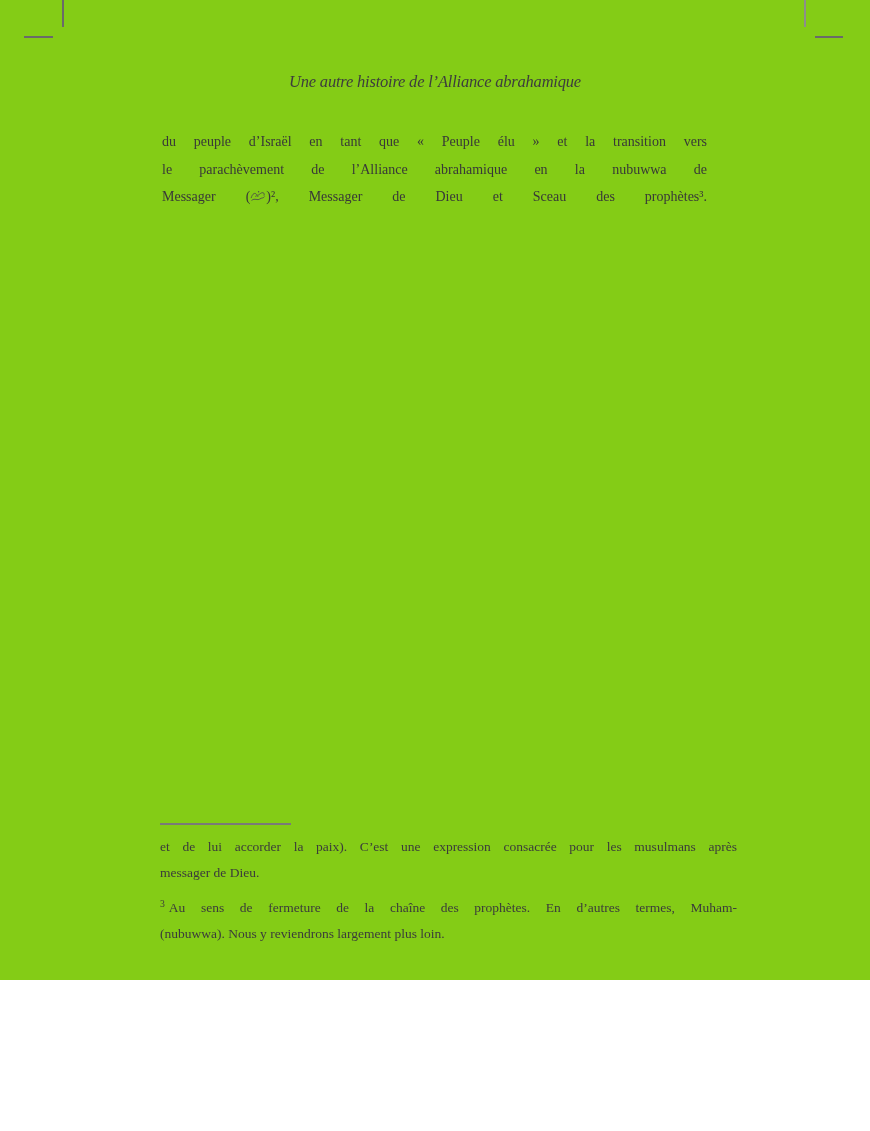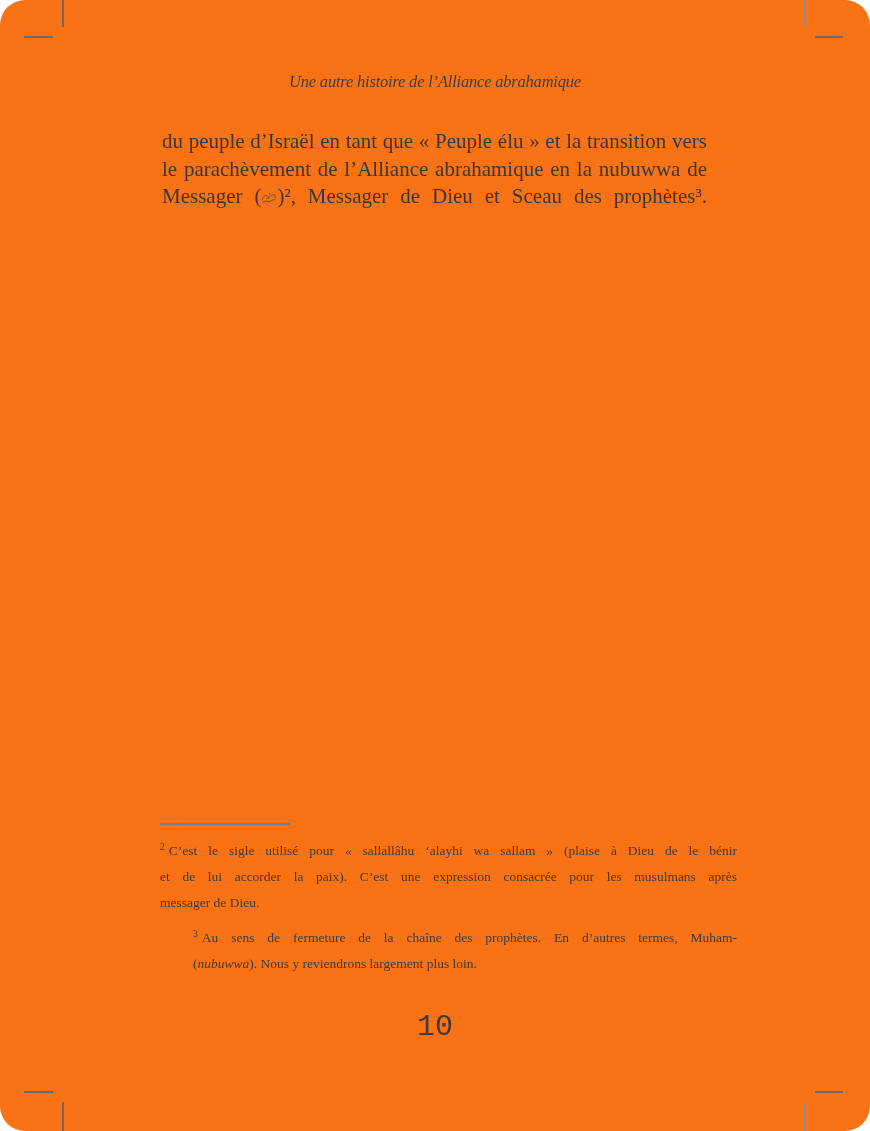--- a/index.html
+++ b/index.html
@@ -1,23 +1,22 @@
 <!DOCTYPE html>
 <html><head>
 <meta charset="utf-8">
 <style>
   html, body { margin: 0; padding: 0; background: #ffffff; }
   .sheet {
     position: relative;
-    width: 870px; height: 1131px;
-    background: #f97316;
+    width: 870px; height: 980px;
+    background: #84cc16;
     font-family: "Liberation Serif", serif;
     color: #383838;
     overflow: hidden;
-    border-radius: 25px;
   }
   
   .crop { position: absolute; background: #6a6a6a; }
   .cm-tl-v { left: 62px;  top: 0;       width: 2px;  height: 27px; }
   .cm-tl-h { left: 24px;  top: 36px;    width: 29px; height: 2px;  }
   .cm-tr-v { left: 804px; top: 0;       width: 2px;  height: 27px; background:#8d8d8d; }
   .cm-tr-h { left: 815px; top: 36px;    width: 28px; height: 2px;  }
   .cm-bl-h { left: 24px;  top: 1091px;  width: 29px; height: 2px;  }
   .cm-bl-v { left: 62px;  top: 1102px;  width: 2px;  height: 29px; }
   .cm-br-h { left: 815px; top: 1091px;  width: 28px; height: 2px;  }
@@ -25,36 +24,36 @@
 
   .running-header {
     position: absolute; top: 70px; left: 0; width: 100%;
     text-align: center; font-style: italic;
     font-size: 16.5px; line-height: 24px; letter-spacing: -0.2px;
     color: #3d3d3d;
   }
 
   .body-block {
     position: absolute; left: 162px; top: 128px; width: 545px;
-    font-size: 21px; line-height: 27.5px;
+    font-size: 14px; line-height: 27.5px;
   }
   .jline  { text-align: justify; text-align-last: justify; }
   .lline  { text-align: center;    text-align-last: left; }
 
   .sas-icon { display: inline-block; vertical-align: -2px; }
   .sas-icon svg { display: inline-block; }
 
   .footnotes {
     position: absolute; left: 160px; top: 823px; width: 577px;
     font-size: 13.5px; line-height: 26px; color: #3b3b3b;
   }
   .fn-rule { width: 131px; height: 2px; background: #7a7a7a; margin-bottom: 9px; }
   .fn-marker { font-size: 0.72em; vertical-align: 0.5em; margin-right: 4px; }
-  .footnote-3 { margin-top: 5px; margin-left: 33px; }
-  .italic { font-style: italic; }
+  .footnote-3 { margin-top: 5px; }
+  .italic { }
 
   .page-number {
     position: absolute; top: 1012px; left: 0; width: 100%;
     text-align: center; font-size: 30px; line-height: 30px; color: #3b3b3b; font-family: Liberation Mono, monospace;
   }
 </style>
 </head>
 <body>
 
 <div class="sheet">
@@ -82,23 +81,20 @@
             </g>
             <circle cx="14" cy="2.2" r="1.1" fill="#4a4a4a"></circle>
           </svg></span><span>)², Messager de Dieu et Sceau des prophètes³.</span>
     </div>
   </div>
 
   <div class="footnotes">
     <div class="fn-rule"></div>
 
     <div class="footnote-2">
-      <div class="jline">
-        <span class="fn-marker">2</span><span>C’est le sigle utilisé pour « sallallâhu ‘alayhi wa sallam » (plaise à Dieu de le bénir</span>
-      </div>
       <div class="jline">et de lui accorder la paix). C’est une expression consacrée pour les musulmans après</div>
       <div class="lline">messager de Dieu.</div>
     </div>
 
     <div class="footnote-3">
       <div class="jline">
         <span class="fn-marker">3</span><span>Au sens de fermeture de la chaîne des prophètes. En d’autres termes, Muham-</span>
       </div>
       <div class="lline">
         <span>(</span><span class="italic">nubuwwa</span><span>). Nous y reviendrons largement plus loin.</span>

